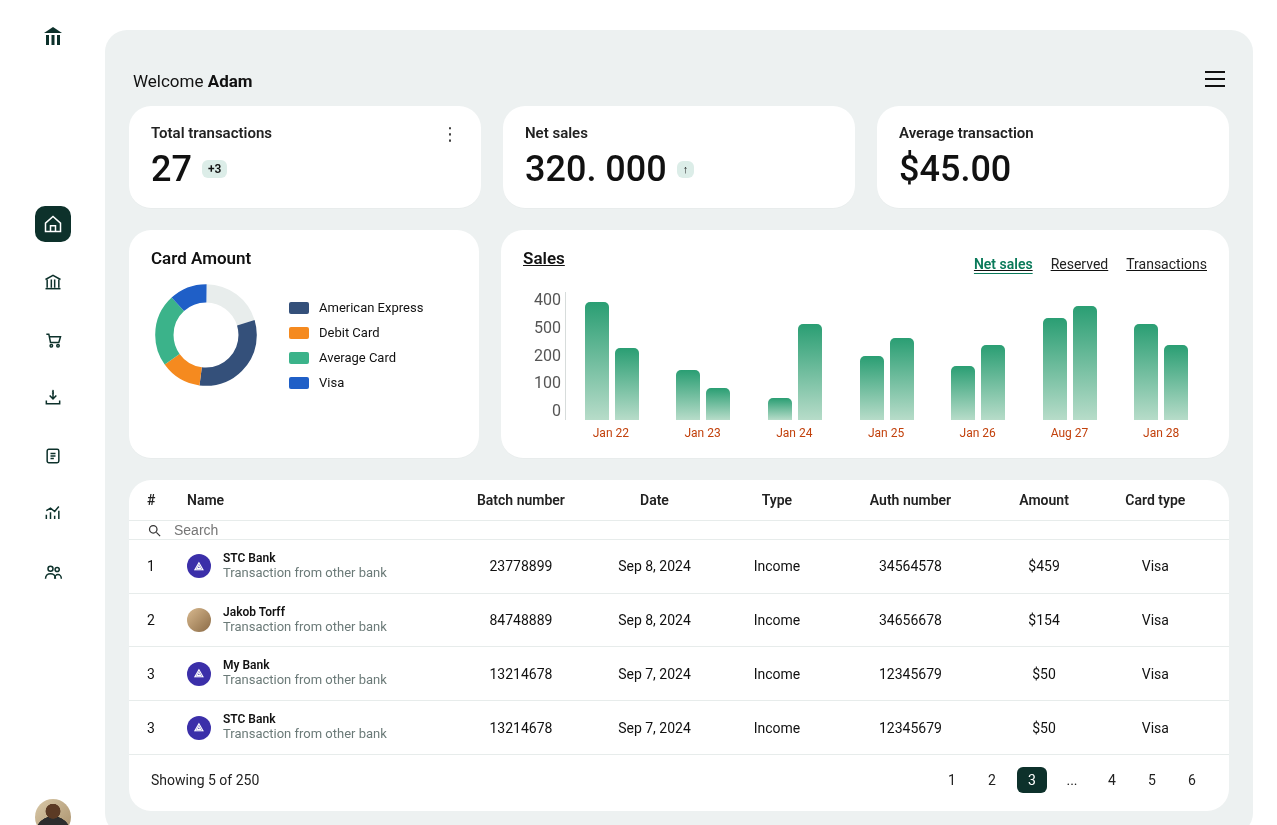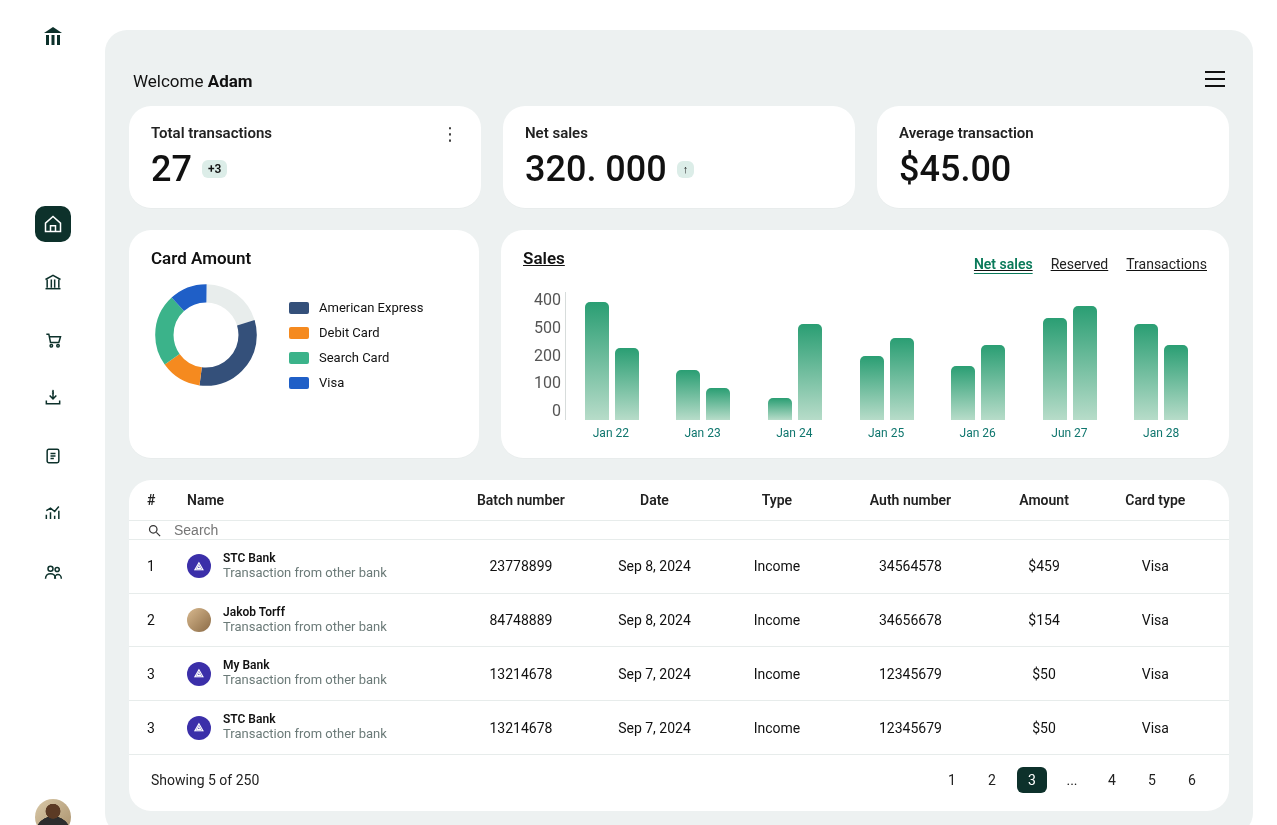--- a/index.html
+++ b/index.html
@@ -58,21 +58,21 @@
   .tabs{display:flex;gap:18px;font-size:14px;}
   .tab{cursor:pointer;color:#222;}
   .tab.active{color:#0a7a5a;font-weight:600;text-decoration:underline;text-underline-offset:4px;}
   .sales-chart{position:relative;height:150px;margin-top:10px;}
   .y-axis{position:absolute;left:0;top:0;bottom:20px;width:38px;display:flex;flex-direction:column;justify-content:space-between;font-size:16px;color:#555;text-align:right;}
   .y-axis span{display:block;}
   .bars-area{position:absolute;left:42px;right:0;top:2px;bottom:20px;border-left:1px solid #d7dcdb;display:flex;align-items:flex-end;}
   .day-group{flex:1;display:flex;align-items:flex-end;justify-content:center;gap:6px;height:100%;}
   .bar{width:24px;border-radius:5px 5px 0 0;background:linear-gradient(to top,#b7dcc9,#2a9e73);}
   .x-labels{position:absolute;left:42px;right:0;bottom:0;display:flex;}
-  .x-labels span{flex:1;text-align:center;font-size:12px;color:#0f766e;}
+  .x-labels span{flex:1;text-align:center;font-size:12px;color:#c2410c;}
 
   .table-card{margin-top:22px;background:var(--card);border-radius:var(--radius);overflow:hidden;}
   .thead,.trow{display:grid;grid-template-columns:40px 2.4fr 1.2fr 1.2fr 1fr 1.4fr 1fr 1fr;align-items:center;padding:12px 18px;font-size:14px;}
   .thead{font-weight:600;color:#222;}
   .search-row{border-top:1px solid var(--line);border-bottom:1px solid var(--line);padding:0 18px;display:flex;align-items:center;gap:10px;color:var(--muted);font-size:14px;}
   .search-row input{border:none;outline:none;font-size:14px;flex:1;background:transparent;}
   .trow{border-bottom:1px solid var(--line);}
   .name-cell{display:flex;align-items:center;gap:12px;}
   .row-icon{width:24px;height:24px;border-radius:50%;background:#3b2fa9;color:#fff;display:flex;align-items:center;justify-content:center;font-size:11px;font-weight:700;flex:0 0 24px;}
   .row-icon.person{background:linear-gradient(135deg,#d8b98f,#8b6b46);}
@@ -200,21 +200,21 @@
                 <div class="legend-item">
                   <span class="swatch" style="background:#34507a"></span>
                   <span>American Express</span>
                 </div>
                 <div class="legend-item">
                   <span class="swatch" style="background:#f58a1f"></span>
                   <span>Debit Card</span>
                 </div>
                 <div class="legend-item">
                   <span class="swatch" style="background:#3bb38a"></span>
-                  <span>Search Card</span>
+                  <span>Average Card</span>
                 </div>
                 <div class="legend-item">
                   <span class="swatch" style="background:#1f5fc7"></span>
                   <span>Visa</span>
                 </div>
               </div>
           </div>
         </div>
 
         <div class="card">
@@ -263,21 +263,21 @@
                   <div class="bar" style="height: 75%;"></div>
                   <div class="bar" style="height: 58.75%;"></div>
                 </div>
               </div>
             <div class="x-labels" id="x-labels">
                 <span>Jan 22</span>
                 <span>Jan 23</span>
                 <span>Jan 24</span>
                 <span>Jan 25</span>
                 <span>Jan 26</span>
-                <span>Jun 27</span>
+                <span>Aug 27</span>
                 <span>Jan 28</span>
               </div>
           </div>
         </div>
       </div>
 
       <div class="table-card">
         <div class="thead">
           <div>#</div>
           <div>Name</div>

